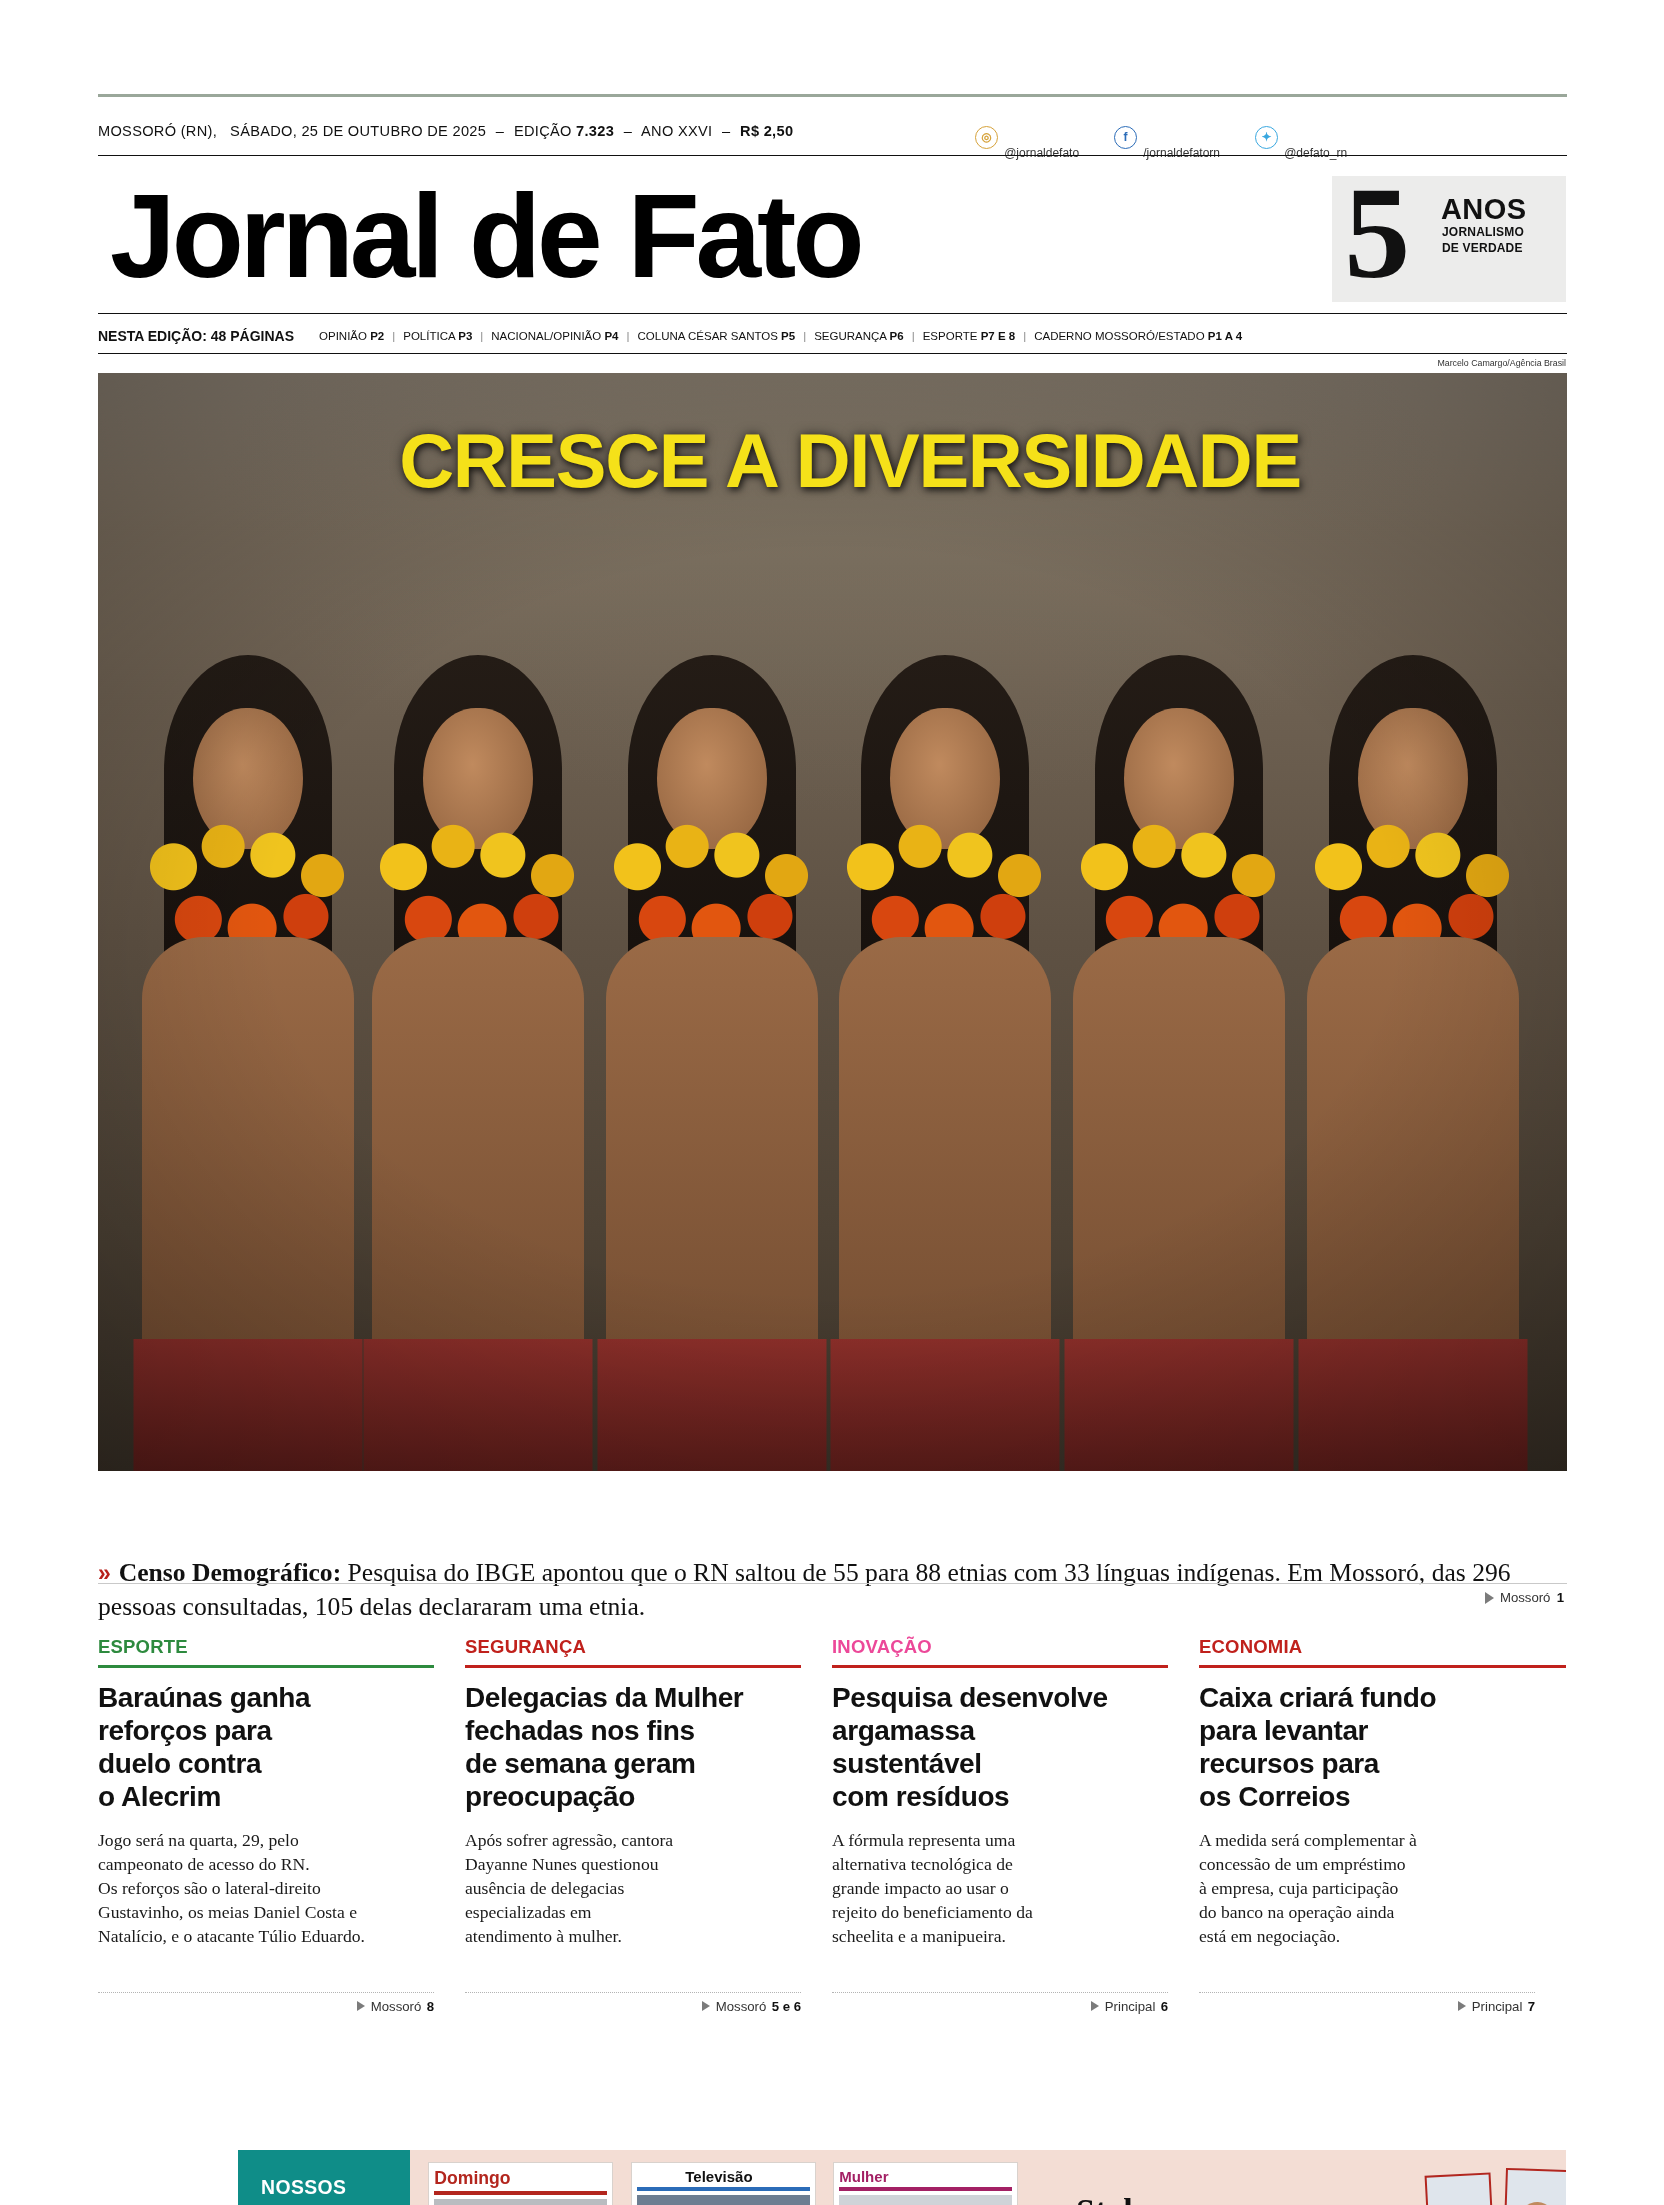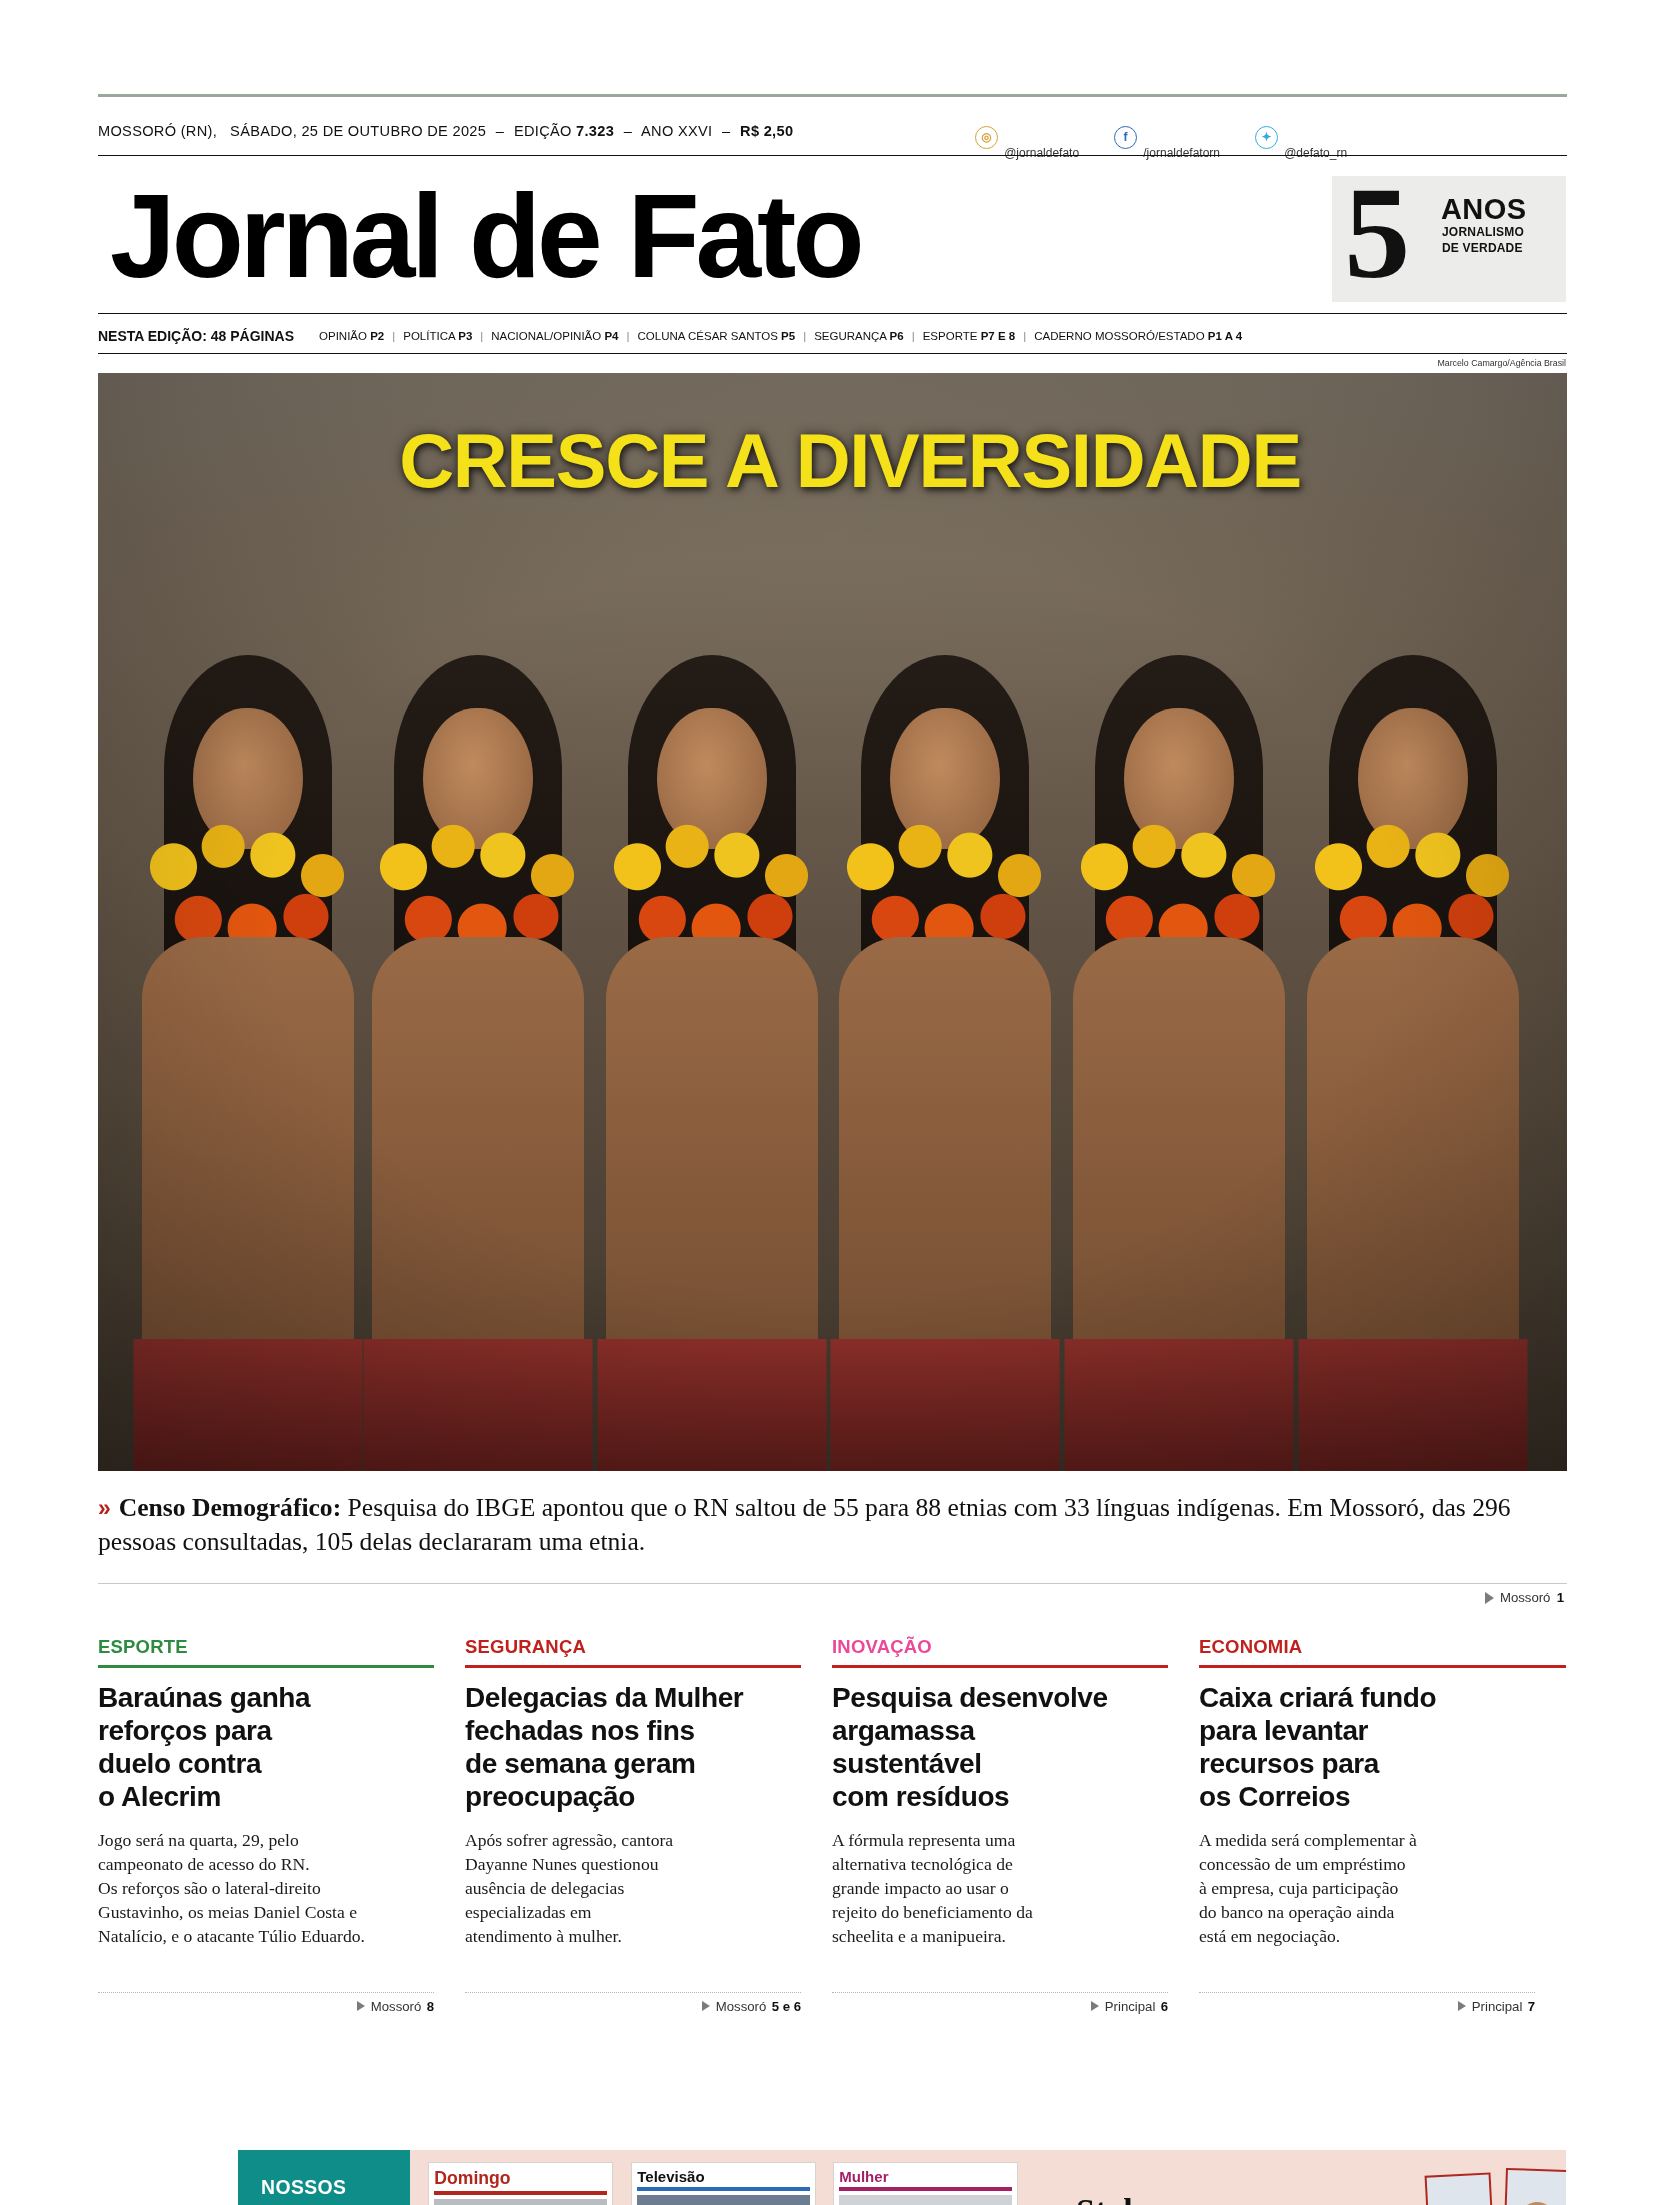--- a/index.html
+++ b/index.html
@@ -265,21 +265,21 @@
     letter-spacing: -1.3px;
     text-shadow: 0 0 11.5px rgba(0,0,0,.55), 1.8px 2.6px 6.2px rgba(0,0,0,.6);
     margin-left: 35px;
   }
   .hero-headline .l1 { font-size: 76px; line-height: 78px; display: block; }
   .hero-headline .l2 { font-size: 88px; line-height: 90px; display: block; letter-spacing: -2.2px; }
 
   
   .lead-block {
     position: absolute;
-    left: 98px; top: 1491px;
+    left: 98px; top: 1556px;
     width: 1469px;
   }
   .lead-block .chev {
     display: inline-block;
     color: #b8211c;
     font-family: "Liberation Sans", sans-serif;
     font-weight: 700;
     font-size: 23px;
     margin-right: 6.2px;
   }
@@ -414,21 +414,21 @@
     font-weight: 700;
     color: #111;
     padding: 4.4px 5.3px 2.6px 5.3px;
   }
   .mini .mband { height: 3.5px; margin: 0 5.3px 4.4px 5.3px; }
   .mini .mimg { margin: 0 5.3px; background: #b9bcc0; height: 66px; }
 
   .mini.m1 { left: 190px; }
   .mini.m1 .mhead { color: #b3261e; font-size: 17.6px; }
   .mini.m2 { left: 393px; }
-  .mini.m2 .mhead { color: #111; font-size: 15px; }
+  .mini.m2 .mhead { color: #111; font-size: 15px; margin-left: 48px; }
   .mini.m3 { left: 595px; }
   .mini.m3 .mhead { color: #a32064; font-size: 15px; }
 
   .style-blk {
     position: absolute;
     left: 838px; top: 42px;
     font-family: "Liberation Sans", sans-serif;
   }
   .style-blk .s1 {
     font-family: "Liberation Serif", serif;

